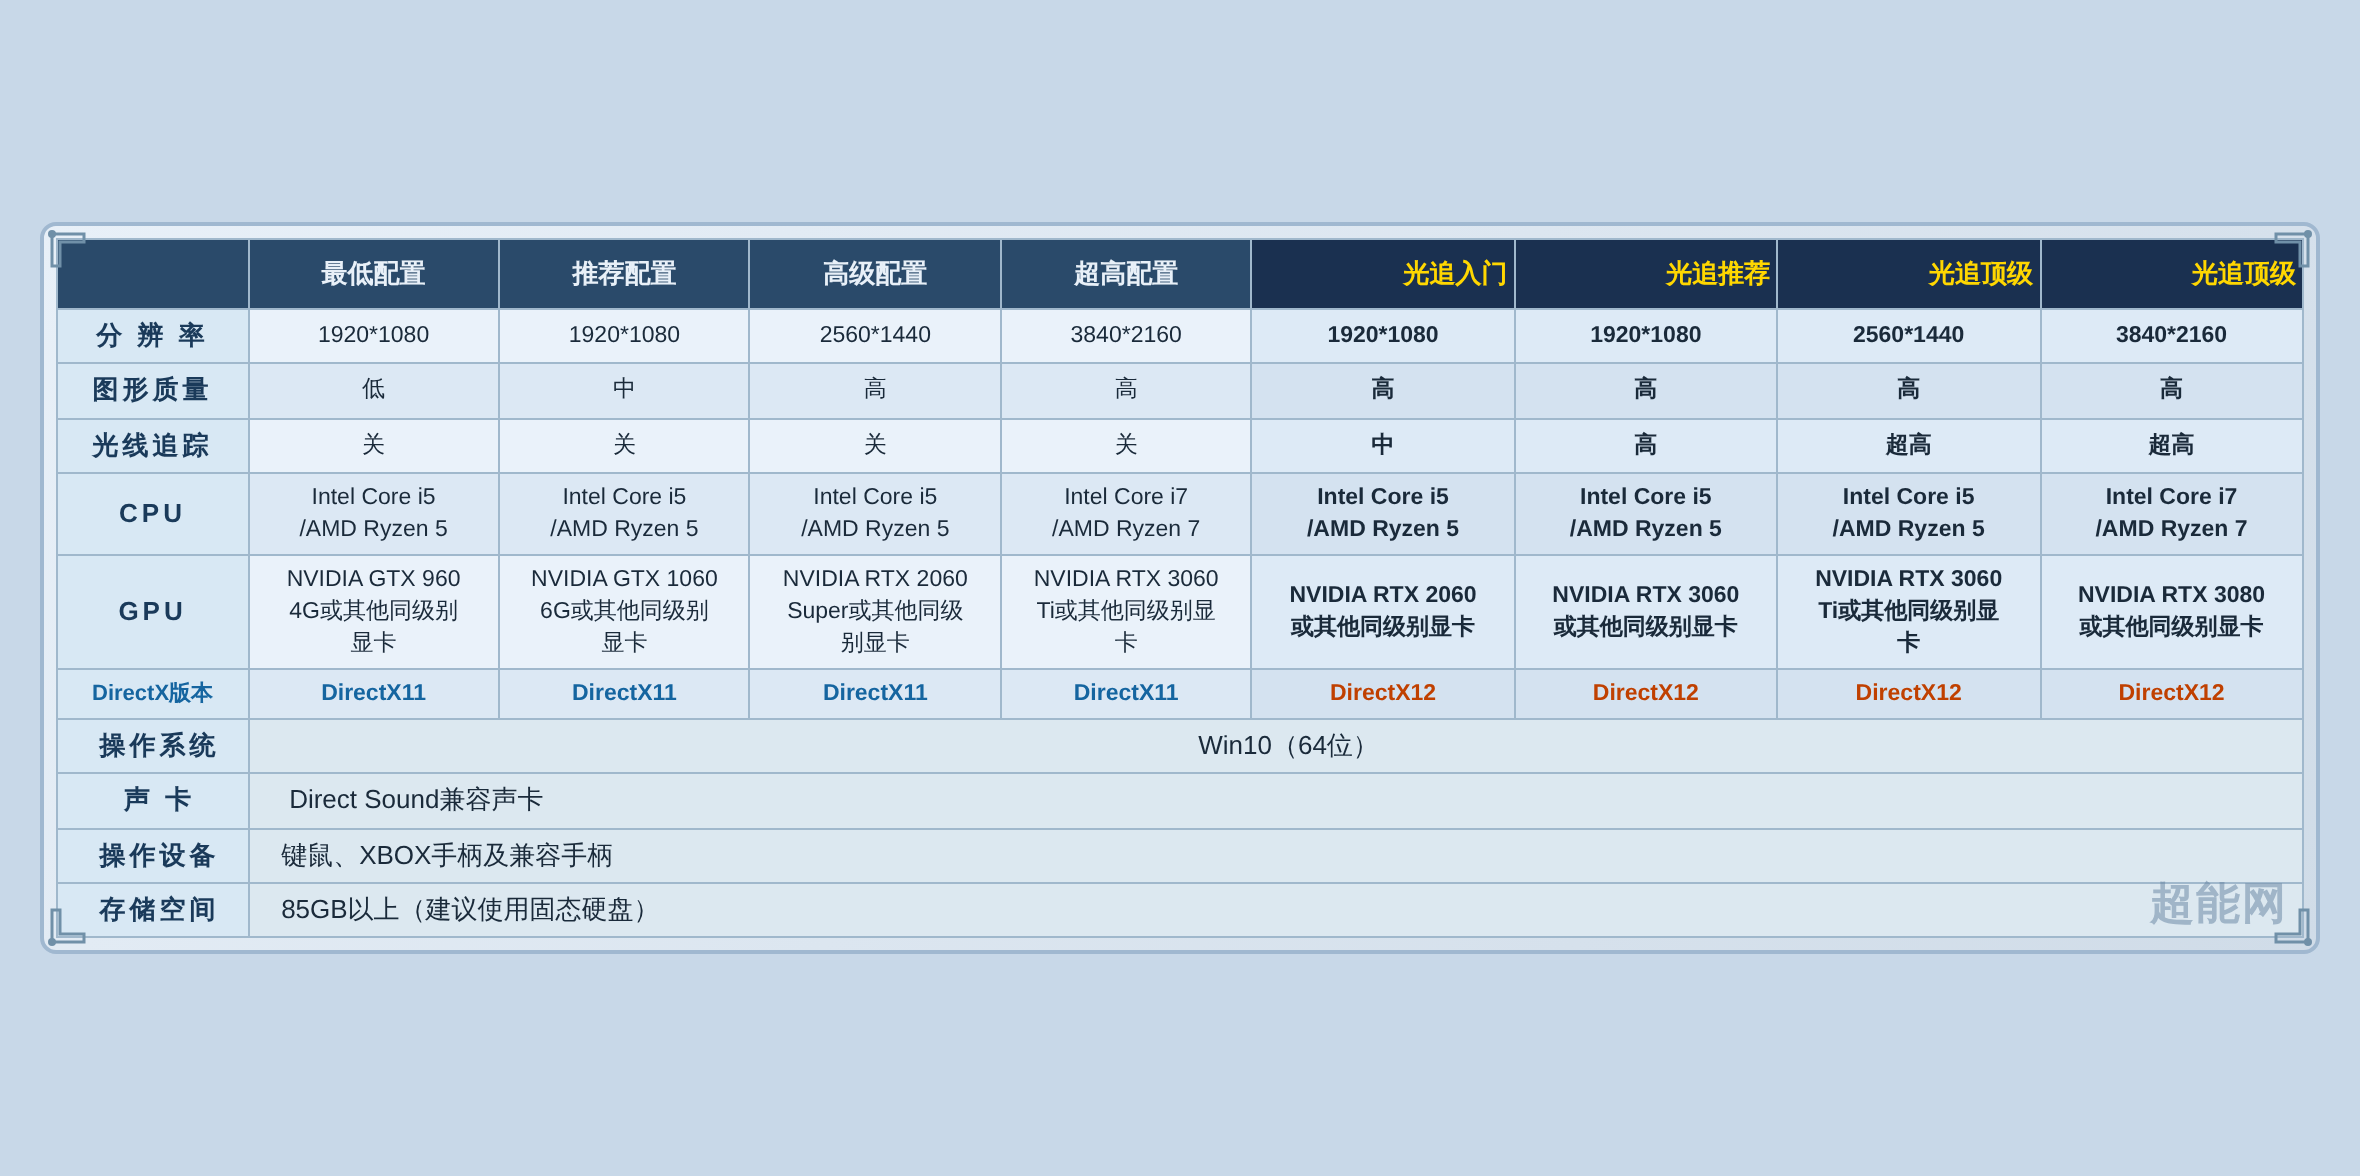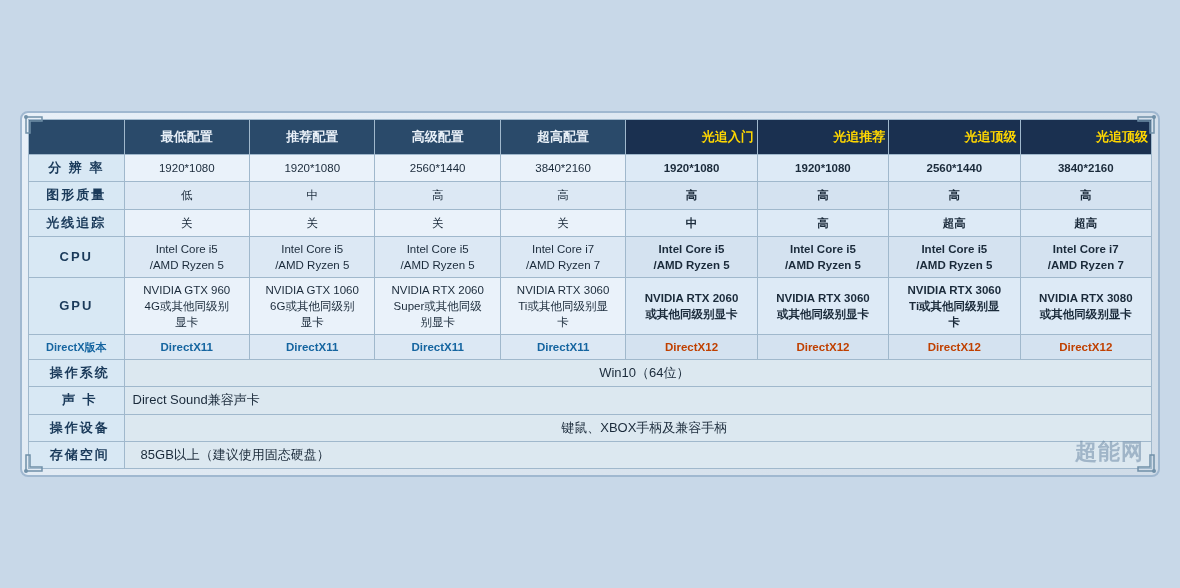--- a/index.html
+++ b/index.html
@@ -271,25 +271,25 @@
           <td class="rt-col" style="white-space: pre-line; font-size: 11.5px; color: rgb(192, 64, 0); font-weight: bold;">DirectX12</td>
           <td class="rt-col" style="white-space: pre-line; font-size: 11.5px; color: rgb(192, 64, 0); font-weight: bold;">DirectX12</td>
           <td class="rt-col" style="white-space: pre-line; font-size: 11.5px; color: rgb(192, 64, 0); font-weight: bold;">DirectX12</td>
         </tr>
         <tr class="full-row">
           <td>操作系统</td>
           <td colspan="8" style="text-align: center; padding-left: 16px; font-size: 13px; background: rgb(220, 232, 240);">Win10（64位）</td>
         </tr>
         <tr class="full-row">
           <td>声   卡</td>
-          <td colspan="8" style="text-align: left; padding-left: 8px; font-size: 13px; background: rgb(220, 232, 240);">Direct Sound兼容声卡</td>
+          <td colspan="8" style="text-align: left; padding-left: 20px; font-size: 13px; background: rgb(220, 232, 240);">Direct Sound兼容声卡</td>
         </tr>
         <tr class="full-row">
           <td>操作设备</td>
-          <td colspan="8" style="text-align: center; padding-left: 16px; font-size: 13px; background: rgb(220, 232, 240);">键鼠、XBOX手柄及兼容手柄</td>
+          <td colspan="8" style="text-align: left; padding-left: 16px; font-size: 13px; background: rgb(220, 232, 240);">键鼠、XBOX手柄及兼容手柄</td>
         </tr>
         <tr class="full-row">
           <td>存储空间</td>
           <td colspan="8" style="text-align: left; padding-left: 16px; font-size: 13px; background: rgb(220, 232, 240);">85GB以上（建议使用固态硬盘）</td>
         </tr>
       </tbody>
   </table>
 
   <div class="watermark">超能网</div>
 </div>

